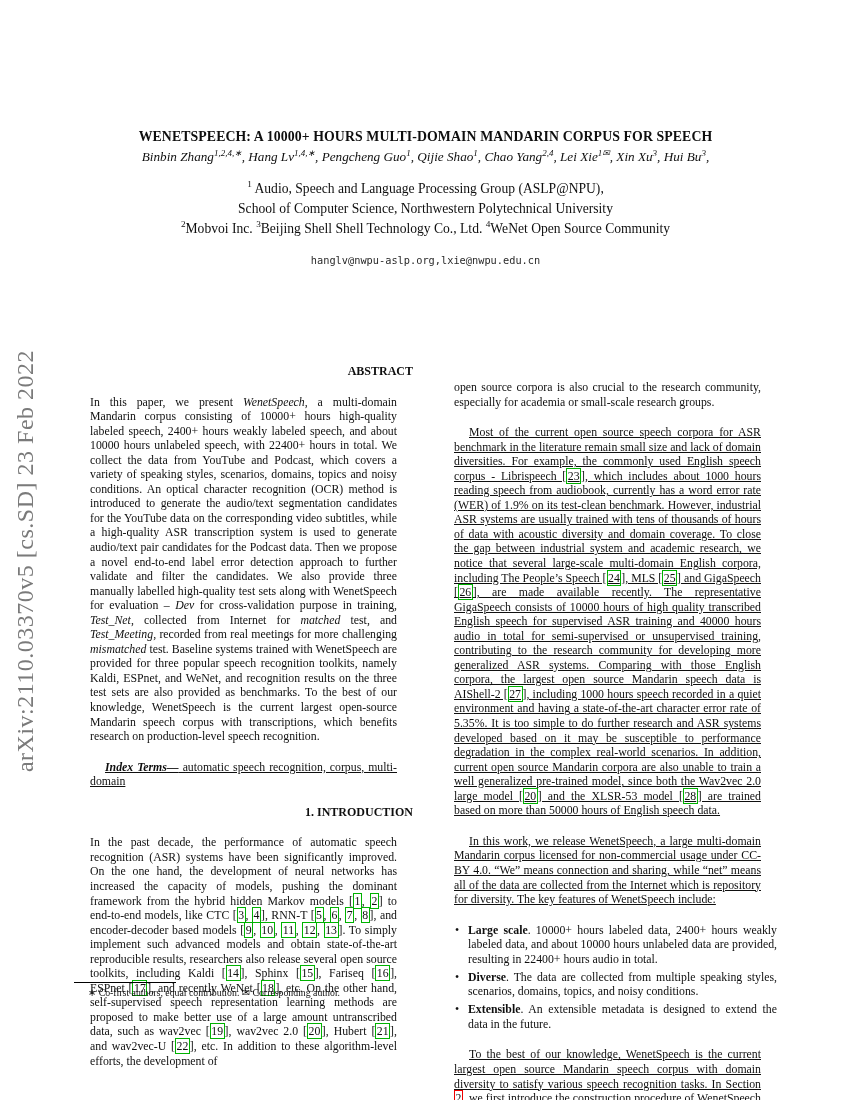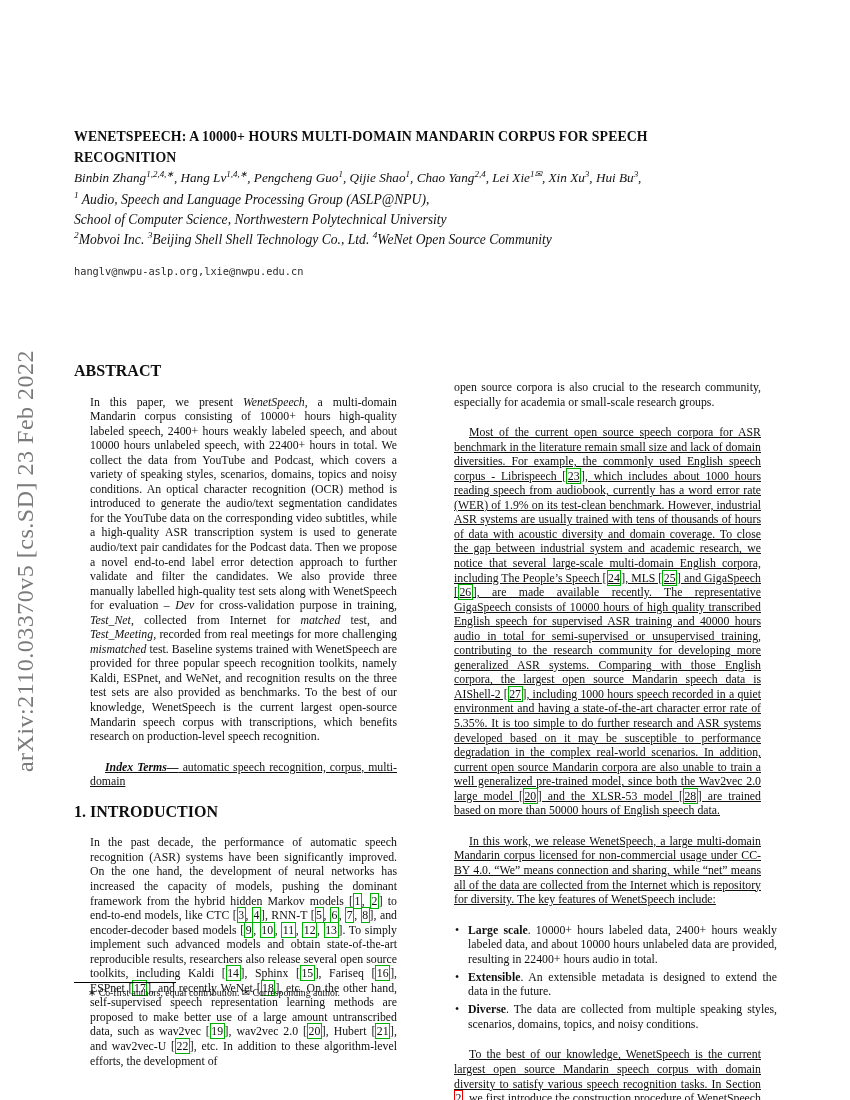--- a/index.html
+++ b/index.html
@@ -12,30 +12,30 @@
 
   
   .watermark{
     position:absolute;top:842px;left:12px;width:562px;
     transform:rotate(-90deg);transform-origin:0 0;
     font-size:24px;color:#7a7a7a;text-align:center;white-space:nowrap;
     letter-spacing:0.5px;
   }
 
   
-  .header{position:absolute;top:0;left:74px;width:703px;text-align:left;}
+  .header{position:absolute;top:0;left:74px;width:703px;text-align:center;}
   .title{margin-top:126px;font-weight:bold;font-size:13.8px;line-height:21px;letter-spacing:0.1px;}
   .authors{font-style:italic;font-size:13.2px;line-height:20.5px;}
-  .affiliations{margin-top:1px;font-size:13.6px;line-height:20px;font-style:italic;}
+  .affiliations{margin-top:11px;font-size:13.6px;line-height:20px;}
   .email{margin-top:15px;font-family:"DejaVu Sans Mono", monospace;font-size:10.3px;color:#2a2a2a;}
 
   
   .columns{position:absolute;top:364px;left:74px;width:703px;display:flex;gap:25px;}
   .col{width:339px;font-size:11.8px;line-height:14.55px;text-align:justify;hyphens:auto;}
-  .sec-heading{text-align:left;font-weight:bold;font-size:16px;margin:14px 0 13px 0;}
+  .sec-heading{text-align:right;font-weight:bold;font-size:12px;margin:14px 0 13px 0;}
   .sec-heading:first-child{margin-top:0;}
   .col p{margin:16px;}
   .col p.indent{text-indent:15px;text-decoration:underline;}
   .col p.gap-top{margin-top:3px;}
   sup{font-size:68%;line-height:0;vertical-align:super;}
   .cite{border:1px solid #00b200;padding:0 0.5px;}
   .cite.red{border-color:#ee0000;}
   ul.features{list-style:none;margin:4.5px 0 2px 0;padding:0 0 0 30px;}
   ul.features li{position:relative;margin-bottom:3.5px;}
   ul.features li::before{content:"\2022";position:absolute;left:-13px;}
@@ -48,21 +48,20 @@
 </head>
 <body>
 
 <div class="page">
 
   <div class="watermark">arXiv:2110.03370v5  [cs.SD]  23 Feb 2022</div>
 
   <div class="header">
     <div class="title">
         <div>WENETSPEECH: A 10000+ HOURS MULTI-DOMAIN MANDARIN CORPUS FOR SPEECH</div>
-        <div>RECOGNITION</div>
       </div>
     <div class="authors">
         <div>Binbin Zhang<sup>1,2,4,∗</sup>, Hang Lv<sup>1,4,∗</sup>, Pengcheng Guo<sup>1</sup>, Qijie Shao<sup>1</sup>, Chao Yang<sup>2,4</sup>, Lei Xie<sup>1✉</sup>, Xin Xu<sup>3</sup>, Hui Bu<sup>3</sup>,</div>
       </div>
     <div class="affiliations">
         <div><sup>1</sup> Audio, Speech and Language Processing Group (ASLP@NPU),</div>
         <div>School of Computer Science, Northwestern Polytechnical University</div>
         <div><sup>2</sup>Mobvoi Inc. <sup>3</sup>Beijing Shell Shell Technology Co., Ltd. <sup>4</sup>WeNet Open Source Community</div>
       </div>
     <div class="email">hanglv@nwpu-aslp.org,lxie@nwpu.edu.cn</div>
@@ -75,22 +74,22 @@
         <p class="indent gap-top"><b><i>Index Terms—</i></b> automatic speech recognition, corpus, multi-domain</p>
         <div class="sec-heading">1. INTRODUCTION</div>
         <p class="">In the past decade, the performance of automatic speech recognition (ASR) systems have been significantly improved. On the one hand, the development of neural networks has increased the capacity of models, pushing the dominant framework from the hybrid hidden Markov models [<span class="cite green">1</span>, <span class="cite green">2</span>] to end-to-end models, like CTC [<span class="cite green">3</span>, <span class="cite green">4</span>], RNN-T [<span class="cite green">5</span>, <span class="cite green">6</span>, <span class="cite green">7</span>, <span class="cite green">8</span>], and encoder-decoder based models [<span class="cite green">9</span>, <span class="cite green">10</span>, <span class="cite green">11</span>, <span class="cite green">12</span>, <span class="cite green">13</span>]. To simply implement such advanced models and obtain state-of-the-art reproducible results, researchers also release several open source toolkits, including Kaldi [<span class="cite green">14</span>], Sphinx [<span class="cite green">15</span>], Fariseq [<span class="cite green">16</span>], ESPnet [<span class="cite green">17</span>], and recently WeNet [<span class="cite green">18</span>], etc. On the other hand, self-supervised speech representation learning methods are proposed to make better use of a large amount untranscribed data, such as wav2vec [<span class="cite green">19</span>], wav2vec 2.0 [<span class="cite green">20</span>], Hubert [<span class="cite green">21</span>], and wav2vec-U [<span class="cite green">22</span>], etc. In addition to these algorithm-level efforts, the development of</p>
       </div>
     <div class="col">
         <p class="">open source corpora is also crucial to the research community, especially for academia or small-scale research groups.</p>
         <p class="indent">Most of the current open source speech corpora for ASR benchmark in the literature remain small size and lack of domain diversities. For example, the commonly used English speech corpus - Librispeech [<span class="cite green">23</span>], which includes about 1000 hours reading speech from audiobook, currently has a word error rate (WER) of 1.9% on its test-clean benchmark. However, industrial ASR systems are usually trained with tens of thousands of hours of data with acoustic diversity and domain coverage. To close the gap between industrial system and academic research, we notice that several large-scale multi-domain English corpora, including The People’s Speech [<span class="cite green">24</span>], MLS [<span class="cite green">25</span>] and GigaSpeech [<span class="cite green">26</span>], are made available recently. The representative GigaSpeech consists of 10000 hours of high quality transcribed English speech for supervised ASR training and 40000 hours audio in total for semi-supervised or unsupervised training, contributing to the research community for developing more generalized ASR systems. Comparing with those English corpora, the largest open source Mandarin speech data is AIShell-2 [<span class="cite green">27</span>], including 1000 hours speech recorded in a quiet environment and having a state-of-the-art character error rate of 5.35%. It is too simple to do further research and ASR systems developed based on it may be susceptible to performance degradation in the complex real-world scenarios. In addition, current open source Mandarin corpora are also unable to train a well generalized pre-trained model, since both the Wav2vec 2.0 large model [<span class="cite green">20</span>] and the XLSR-53 model [<span class="cite green">28</span>] are trained based on more than 50000 hours of English speech data.</p>
         <p class="indent">In this work, we release WenetSpeech, a large multi-domain Mandarin corpus licensed for non-commercial usage under CC-BY 4.0. “We” means connection and sharing, while “net” means all of the data are collected from the Internet which is repository for diversity. The key features of WenetSpeech include:</p>
         <ul class="features">
           <li><b>Large scale</b>. 10000+ hours labeled data, 2400+ hours weakly labeled data, and about 10000 hours unlabeled data are provided, resulting in 22400+ hours audio in total.</li>
+          <li><b>Diverse</b>. The data are collected from multiple speaking styles, scenarios, domains, topics, and noisy conditions.</li>
           <li><b>Extensible</b>. An extensible metadata is designed to extend the data in the future.</li>
-          <li><b>Diverse</b>. The data are collected from multiple speaking styles, scenarios, domains, topics, and noisy conditions.</li>
         </ul>
         <p class="indent">To the best of our knowledge, WenetSpeech is the current largest open source Mandarin speech corpus with domain diversity to satisfy various speech recognition tasks. In Section <span class="cite red">2</span>, we first introduce the construction procedure of WenetSpeech with a reliable pipeline</p>
       </div>
   </div>
 
   <div class="footnote">
     <div class="footnote-rule"></div>
     <div class="footnote-text">∗ Co-first authors, equal contribution. ✉ Corresponding author.</div>
   </div>
 

